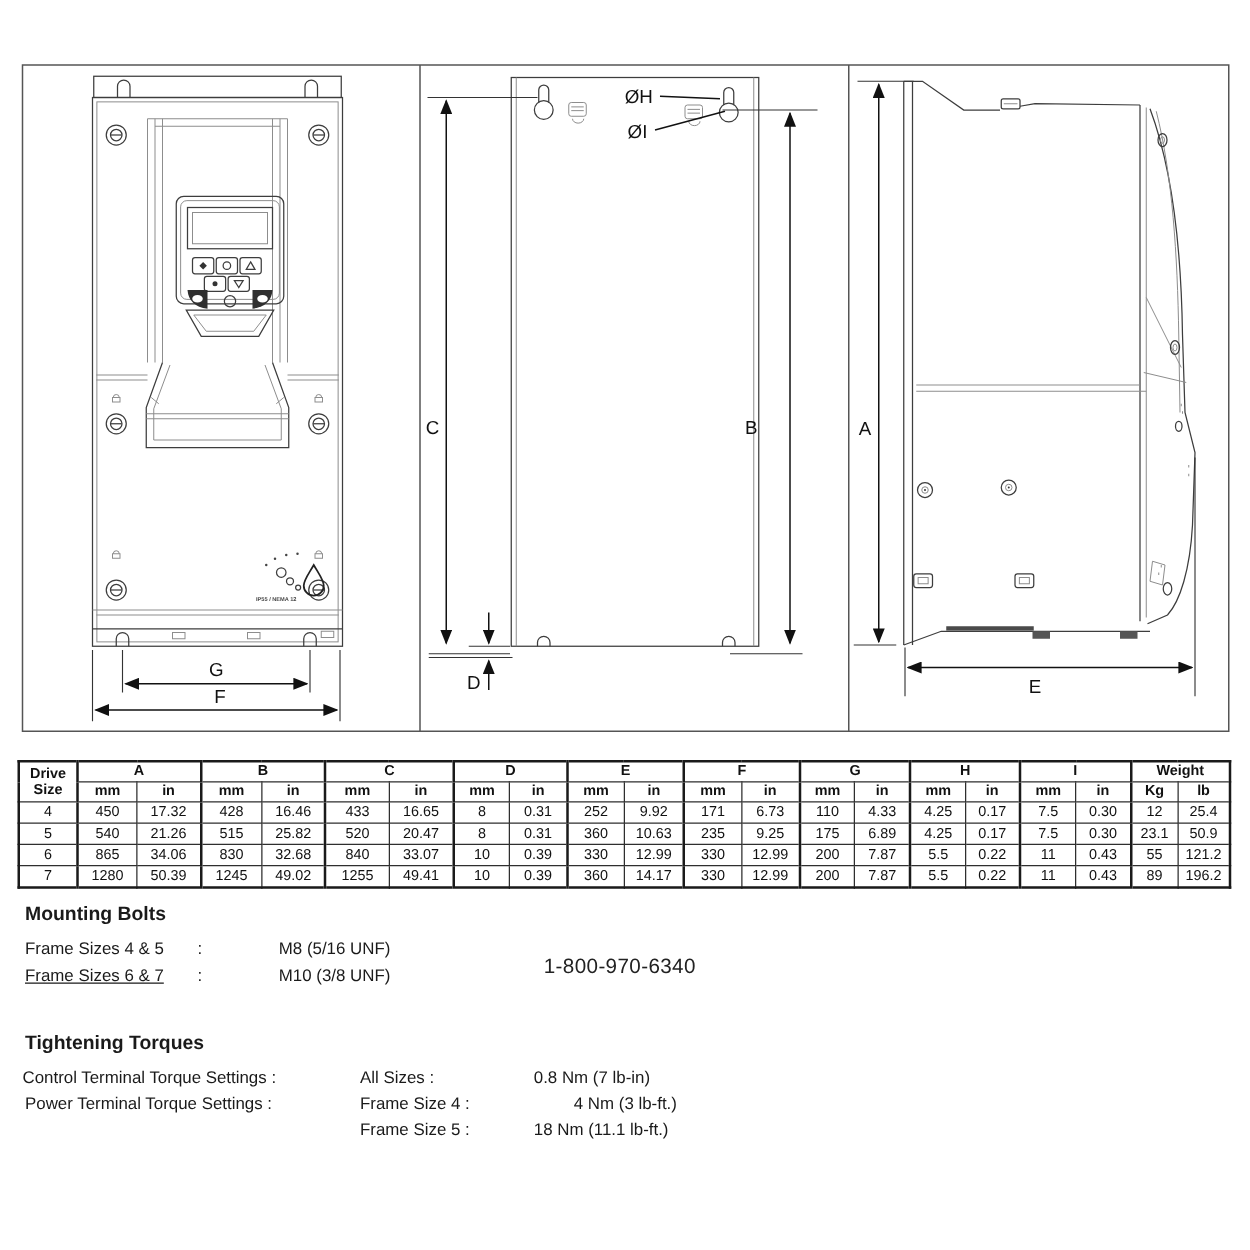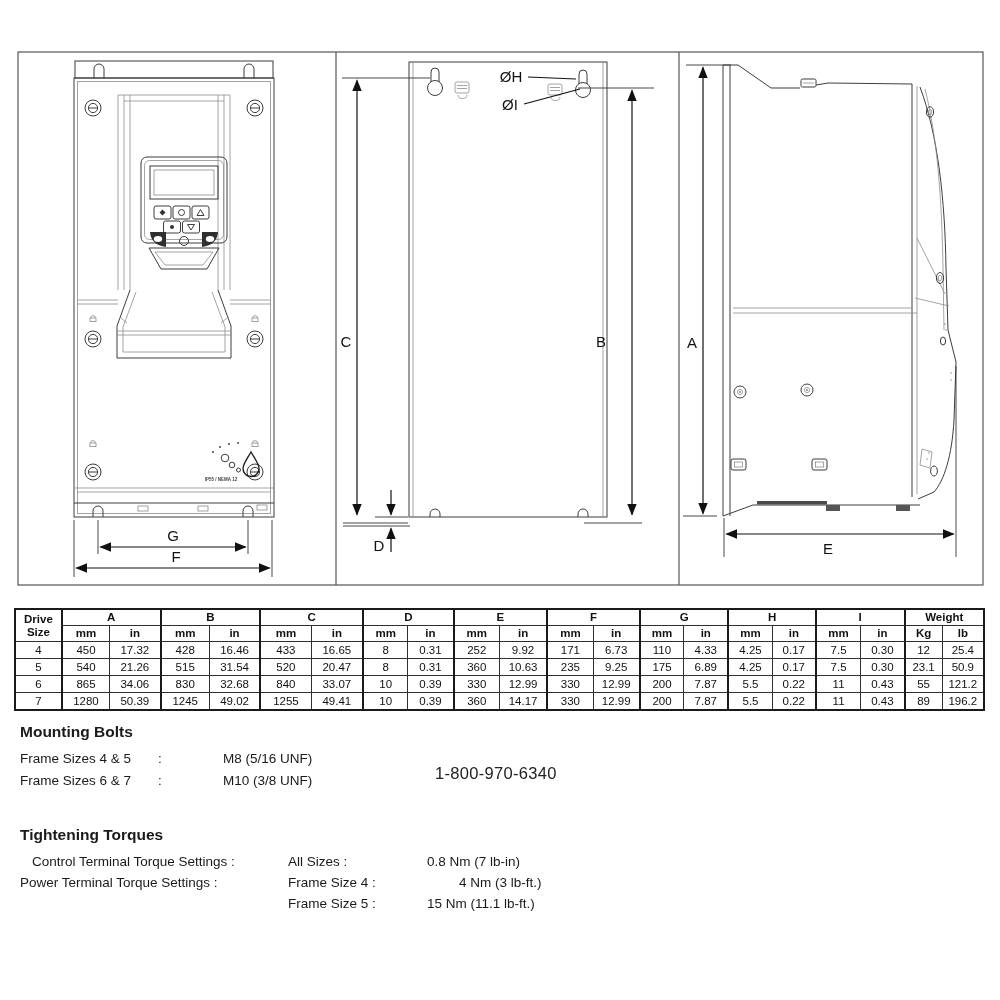--- a/index.html
+++ b/index.html
@@ -340,21 +340,21 @@
             <td class="gs">7.5</td>
             <td>0.30</td>
             <td class="gs">12</td>
             <td>25.4</td>
           </tr>
           <tr>
             <td>5</td>
             <td class="gs">540</td>
             <td>21.26</td>
             <td class="gs">515</td>
-            <td>31.54</td>
+            <td>25.82</td>
             <td class="gs">520</td>
             <td>20.47</td>
             <td class="gs">8</td>
             <td>0.31</td>
             <td class="gs">360</td>
             <td>10.63</td>
             <td class="gs">235</td>
             <td>9.25</td>
             <td class="gs">175</td>
             <td>6.89</td>
@@ -414,32 +414,32 @@
         </tbody>
       </table>
   </div>
 
   
   <section>
     <div class="abs h1" style="left:20px; top:723px;text-align:right;">Mounting Bolts</div>
     <div class="abs body-txt" style="left:20px;  top:751px;">Frame Sizes 4 &amp; 5</div>
     <div class="abs body-txt" style="left:158px; top:751px;">:</div>
     <div class="abs body-txt" style="left:223px; top:751px;">M8 (5/16 UNF)</div>
-    <div class="abs body-txt" style="left:20px;  top:773px;">Frame Sizes 6 &amp; 7</div>
+    <div class="abs body-txt" style="left:20px;  top:773px;text-decoration:underline;">Frame Sizes 6 &amp; 7</div>
     <div class="abs body-txt" style="left:158px; top:773px;">:</div>
     <div class="abs body-txt" style="left:223px; top:773px;">M10 (3/8 UNF)</div>
     <div class="abs phone" style="left:435px; top:764px;text-align:center;">1-800-970-6340</div>
   </section>
 
   
   <section>
     <div class="abs h1" style="left:20px; top:826px;">Tightening Torques</div>
-    <div class="abs body-txt" style="left:32px;  top:854px;">Control Terminal Torque Settings :</div>
+    <div class="abs body-txt" style="left:18px;  top:854px;">Control Terminal Torque Settings :</div>
     <div class="abs body-txt" style="left:288px; top:854px;">All Sizes :</div>
     <div class="abs body-txt" style="left:427px; top:854px;">0.8 Nm (7 lb-in)</div>
     <div class="abs body-txt" style="left:20px;  top:875px;">Power Terminal Torque Settings :</div>
     <div class="abs body-txt" style="left:288px; top:875px;">Frame Size 4 :</div>
     <div class="abs body-txt" style="left:427px; top:875px;margin-left:32px;">4 Nm (3 lb-ft.)</div>
     <div class="abs body-txt" style="left:288px; top:896px;text-align:center;">Frame Size 5 :</div>
-    <div class="abs body-txt" style="left:427px; top:896px;">15 Nm (11.1 lb-ft.)</div>
+    <div class="abs body-txt" style="left:427px; top:896px;">18 Nm (11.1 lb-ft.)</div>
   </section>
 
 </div>
 
 </body></html>

